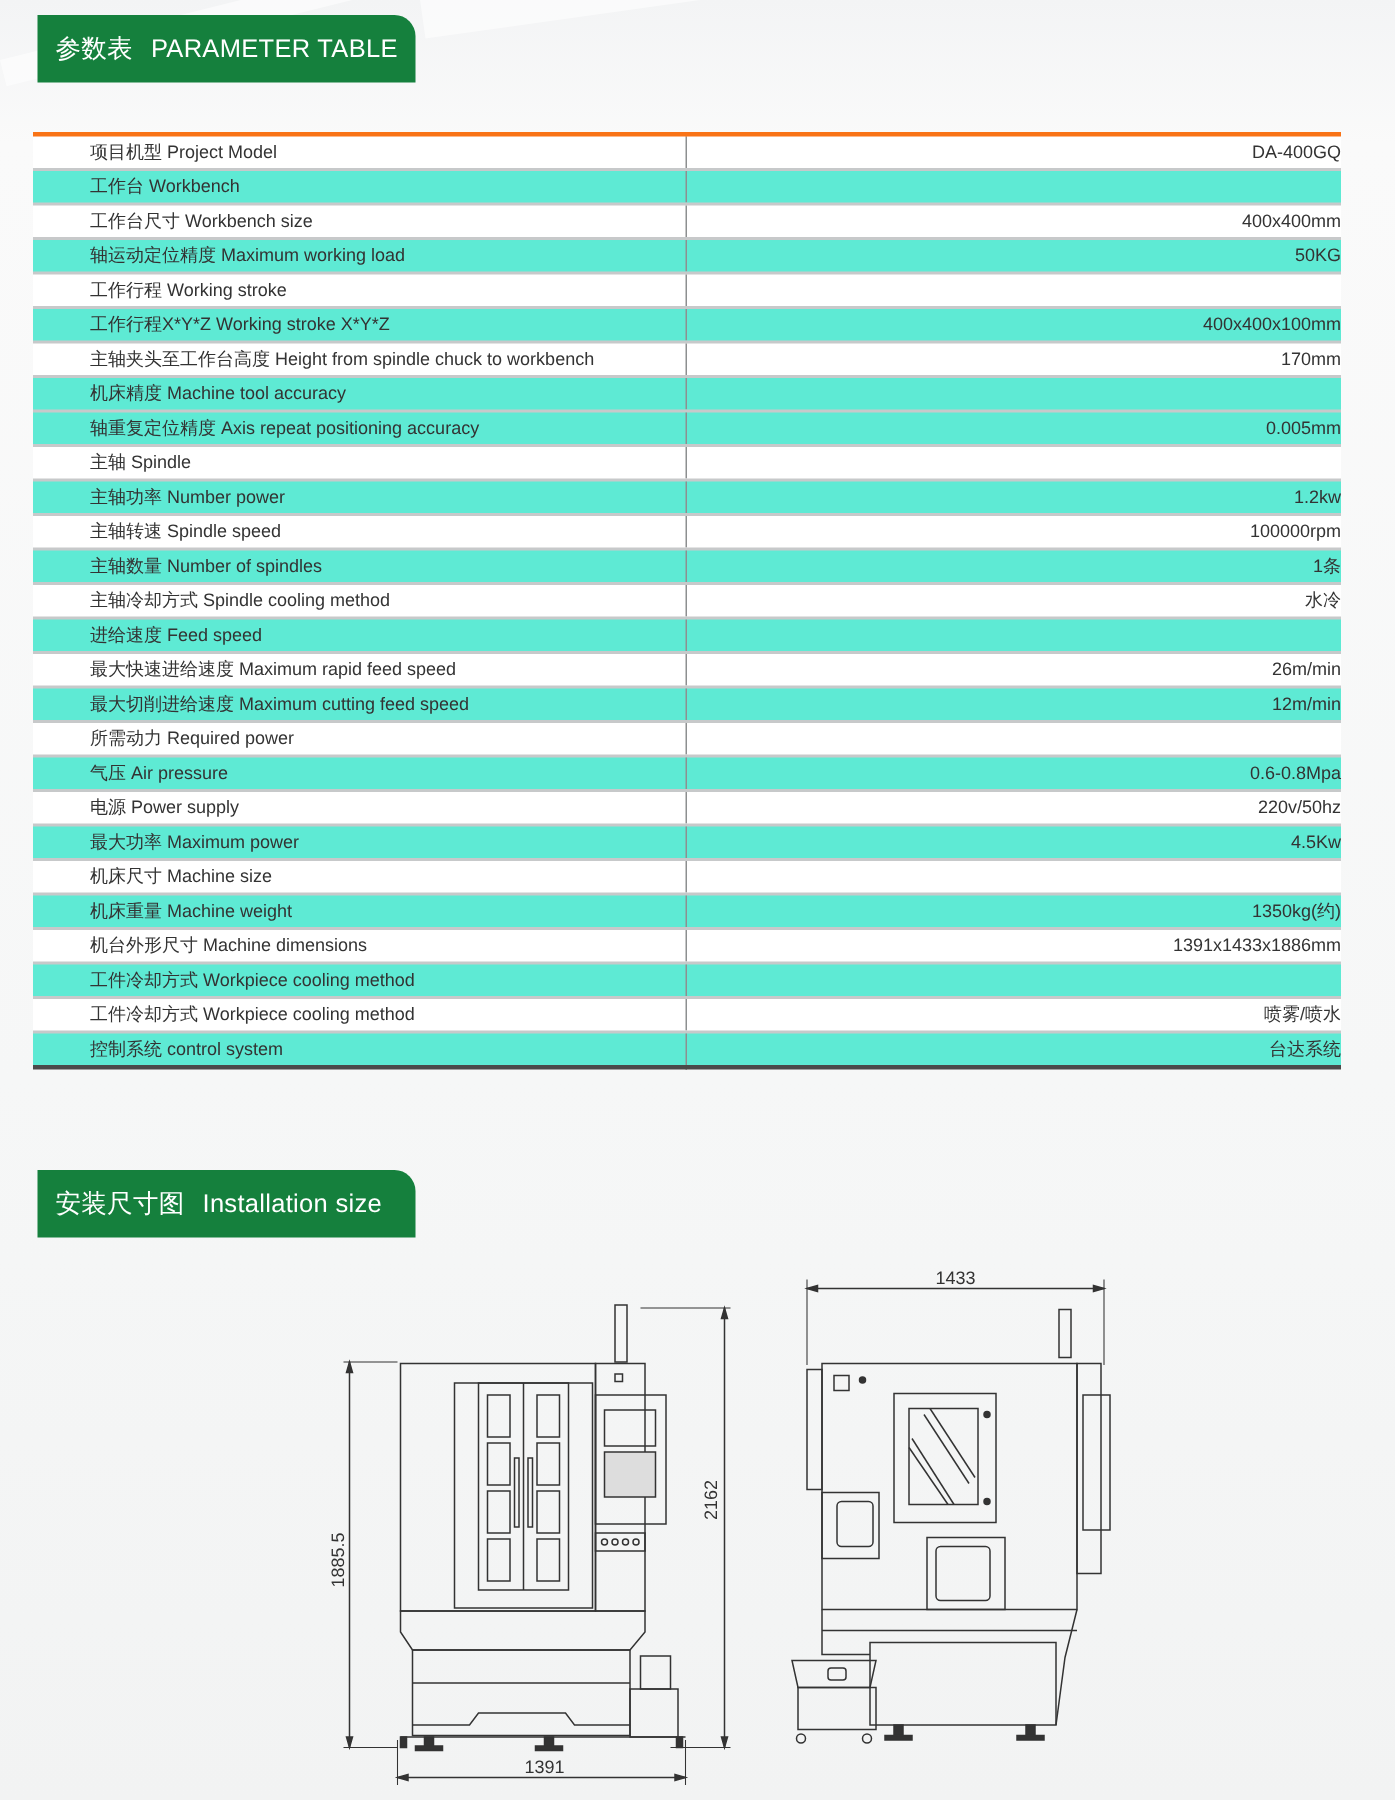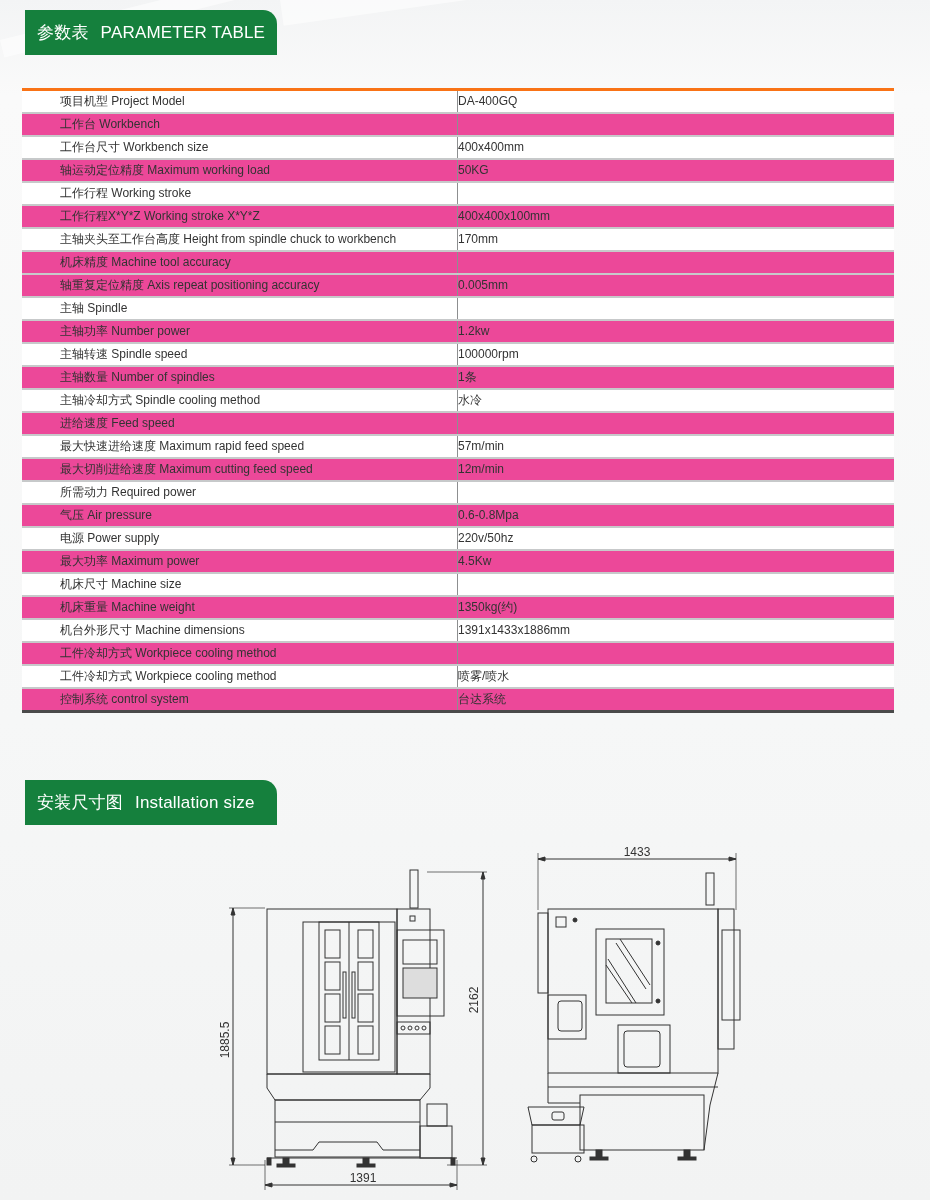--- a/index.html
+++ b/index.html
@@ -23,23 +23,23 @@
     border-collapse: collapse;
     border-top: 3px solid #f97316; border-bottom: 3px solid #4a4a4a;
   }
   .param-table td {
     height: 21px; padding: 0; font-size: 12px; color: #333;
     border-bottom: 2px solid #c7c9ca;
     line-height: 21px; white-space: nowrap;
   }
   .param-table tr:last-child td { border-bottom: none; }
   .param-table tr.odd td { background: #ffffff; }
-  .param-table tr.even td { background: #ec4899; }
+  .param-table tr.even td { background: #5eead4; }
   .param-table td.name { width: 397px; padding-left: 38px; border-right: 1px solid #8d8f90; }
-  .param-table td.value { text-align: left; }
+  .param-table td.value { text-align: right; }
   .drawing { position: absolute; }
   .dim-label { font-size: 12px; fill: #333; font-family: "Liberation Sans", sans-serif; }
 </style>
 </head>
 <body>
 
 <div class="bg-beam" style="left:280px;top:0;width:700px;height:26px;transform:rotate(-8deg);"></div>
 <div class="bg-beam" style="left:0;top:40px;width:400px;height:18px;transform:rotate(-14deg);"></div>
 
 <div class="section-tab" style="top:10px;width:226px;">
@@ -104,21 +104,21 @@
       <tr class="odd">
         <td class="name">主轴冷却方式  Spindle cooling method</td>
         <td class="value">水冷</td>
       </tr>
       <tr class="even">
         <td class="name">进给速度 Feed speed</td>
         <td class="value"></td>
       </tr>
       <tr class="odd">
         <td class="name">最大快速进给速度 Maximum rapid feed speed</td>
-        <td class="value">57m/min</td>
+        <td class="value">26m/min</td>
       </tr>
       <tr class="even">
         <td class="name">最大切削进给速度 Maximum cutting feed speed</td>
         <td class="value">12m/min</td>
       </tr>
       <tr class="odd">
         <td class="name">所需动力 Required power</td>
         <td class="value"></td>
       </tr>
       <tr class="even">

